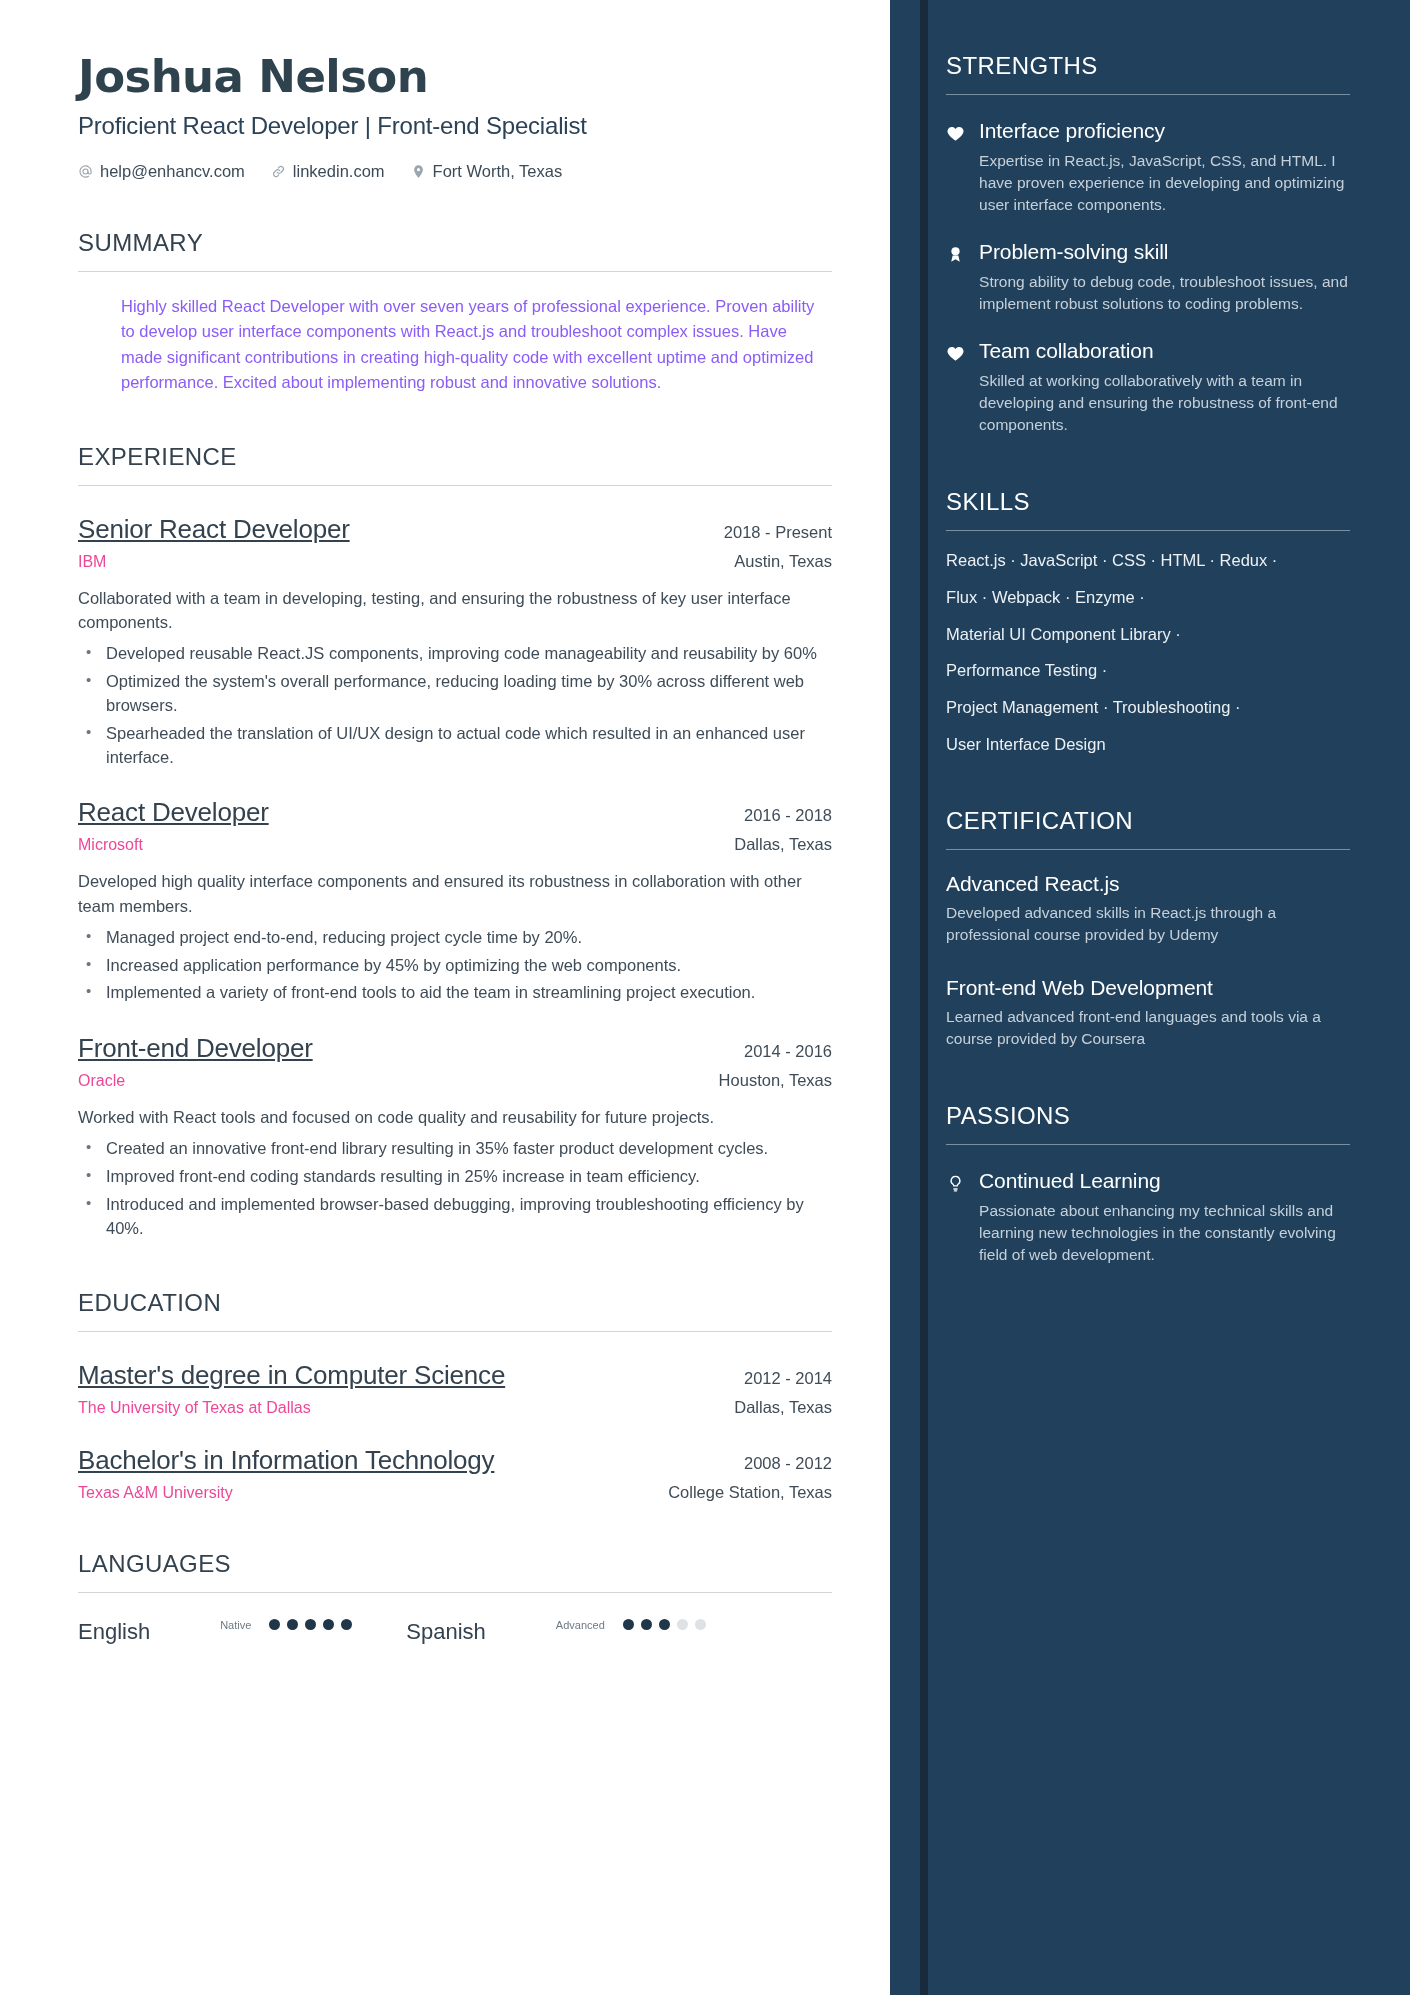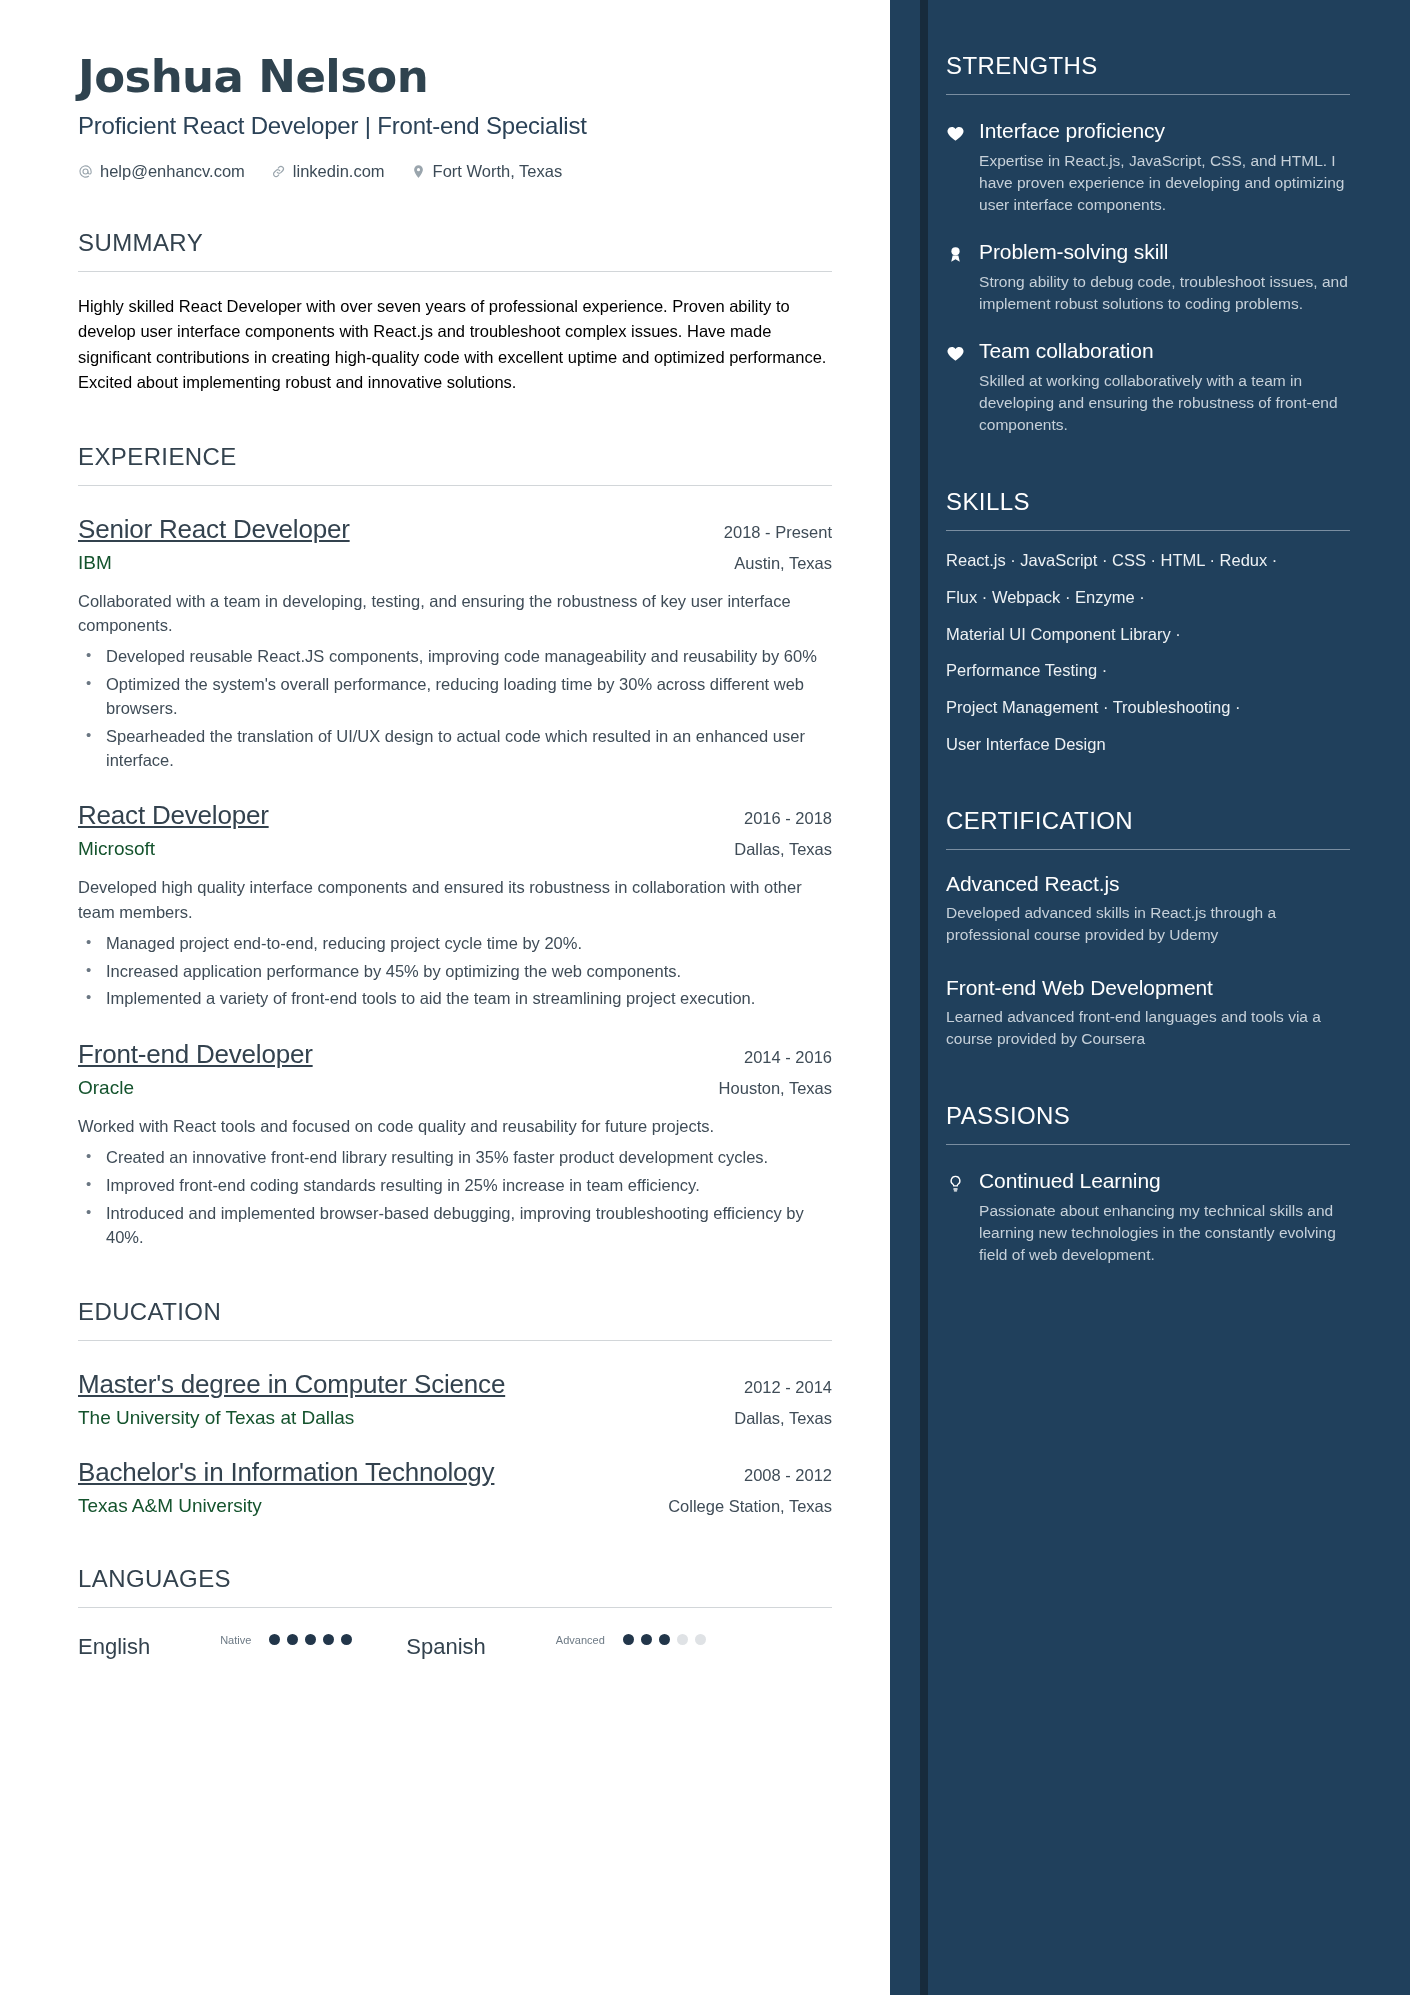--- a/index.html
+++ b/index.html
@@ -74,22 +74,23 @@
   }
   .sec-rule {
     border-bottom: 1.5px solid #d2d6d9;
     margin-top: 14px;
   }
 
   .summary-text {
     margin-top: 22px;
     font-size: 16.5px;
     line-height: 1.52;
-    color: #000000;
+    color: #8b5cf6;
     max-width: 790px;
+    margin-left: 43px;
   }
 
   
   .entry { margin-top: 28px; }
   .entry-head {
     display: flex;
     justify-content: space-between;
     align-items: baseline;
   }
   .entry-title {
@@ -104,22 +105,22 @@
     white-space: nowrap;
     padding-left: 16px;
   }
   .entry-sub {
     display: flex;
     justify-content: space-between;
     align-items: baseline;
     margin-top: 7px;
   }
   .entry-org {
-    font-size: 19px;
-    color: #14532d;
+    font-size: 16px;
+    color: #ec4899;
   }
   .entry-loc {
     font-size: 16.5px;
     color: #3f4c57;
     white-space: nowrap;
     padding-left: 16px;
   }
   .entry-desc {
     margin-top: 15px;
     font-size: 16.5px;

